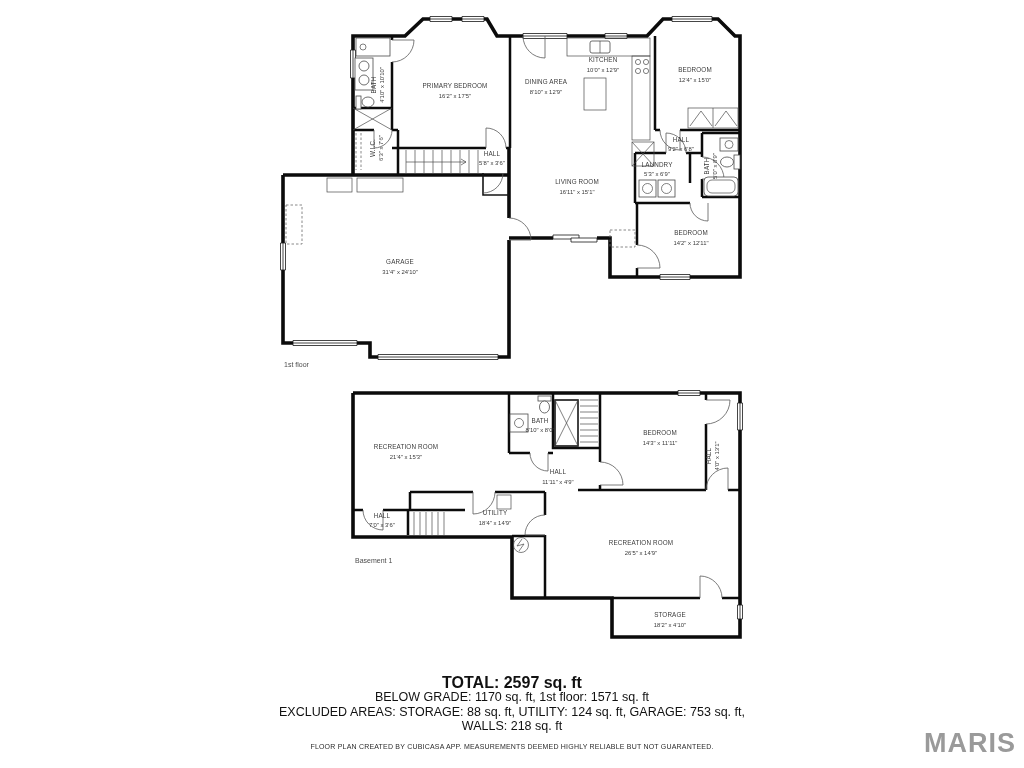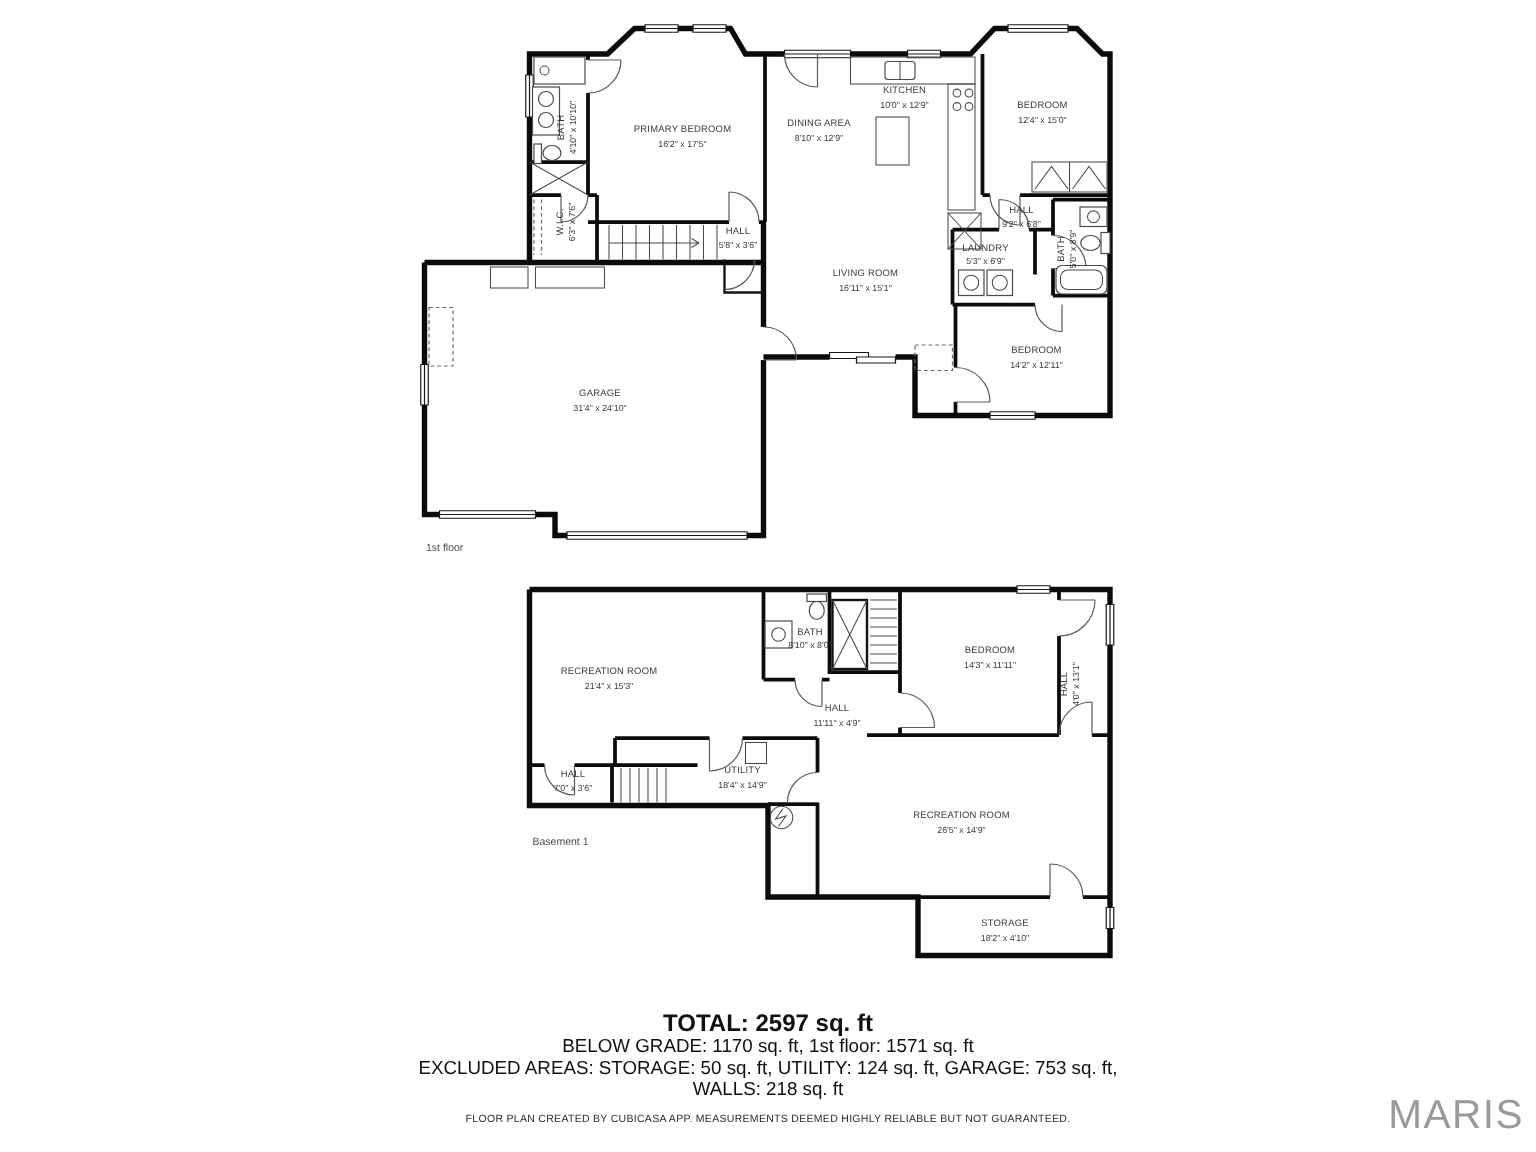--- a/index.html
+++ b/index.html
@@ -18,21 +18,21 @@
   .rname{font:6.3px "Liberation Sans",sans-serif;fill:#3a3a3a;text-anchor:middle;letter-spacing:.15px;}
   .rdim{font:5.9px "Liberation Sans",sans-serif;fill:#3a3a3a;text-anchor:middle;}
   .floorlbl{font:7px "Liberation Sans",sans-serif;fill:#4d4d4d;text-anchor:start;}
   
   .summary{position:absolute;left:0;top:675px;width:1024px;text-align:center;color:#111;}
   .summary .total{font-size:16px;font-weight:bold;line-height:15px;}
   .summary .line{font-size:12.5px;line-height:14.6px;}
   .disclaimer{position:absolute;left:0;top:743px;width:1024px;text-align:center;
               font-size:7px;letter-spacing:.2px;color:#2b2b2b;}
   .watermark{position:absolute;right:8px;top:728px;font-size:27px;color:#9a9a9a;
-             letter-spacing:1px;}
+             letter-spacing:1px;font-weight:bold;}
 </style>
 </head>
 <body>
 
 <div class="page">
 
 <svg width="1024" height="768" viewBox="0 0 1024 768">
 
   <g>
 
@@ -278,19 +278,19 @@
       <text class="rname" x="670" y="617">STORAGE</text>
       <text class="rdim" x="670" y="627">18'2" x 4'10"</text>
     </g>
     <text class="floorlbl" x="355" y="563">Basement 1</text>
   </g>
 </svg>
 
 <div class="summary">
   <div class="total">TOTAL: 2597 sq. ft</div>
   <div class="line">BELOW GRADE: 1170 sq. ft, 1st floor: 1571 sq. ft</div>
-  <div class="line">EXCLUDED AREAS: STORAGE: 50 sq. ft, UTILITY: 124 sq. ft, GARAGE: 753 sq. ft,</div>
+  <div class="line">EXCLUDED AREAS: STORAGE: 88 sq. ft, UTILITY: 124 sq. ft, GARAGE: 753 sq. ft,</div>
   <div class="line">WALLS: 218 sq. ft</div>
 </div>
 <div class="disclaimer">FLOOR PLAN CREATED BY CUBICASA APP. MEASUREMENTS DEEMED HIGHLY RELIABLE BUT NOT GUARANTEED.</div>
 <div class="watermark">MARIS</div>
 
 </div>
 
 </body></html>

